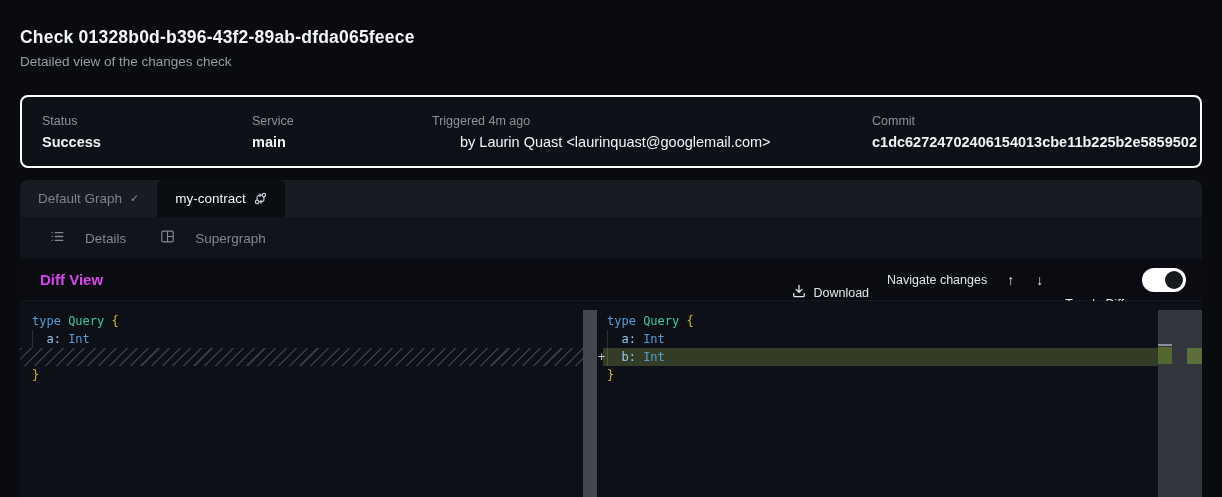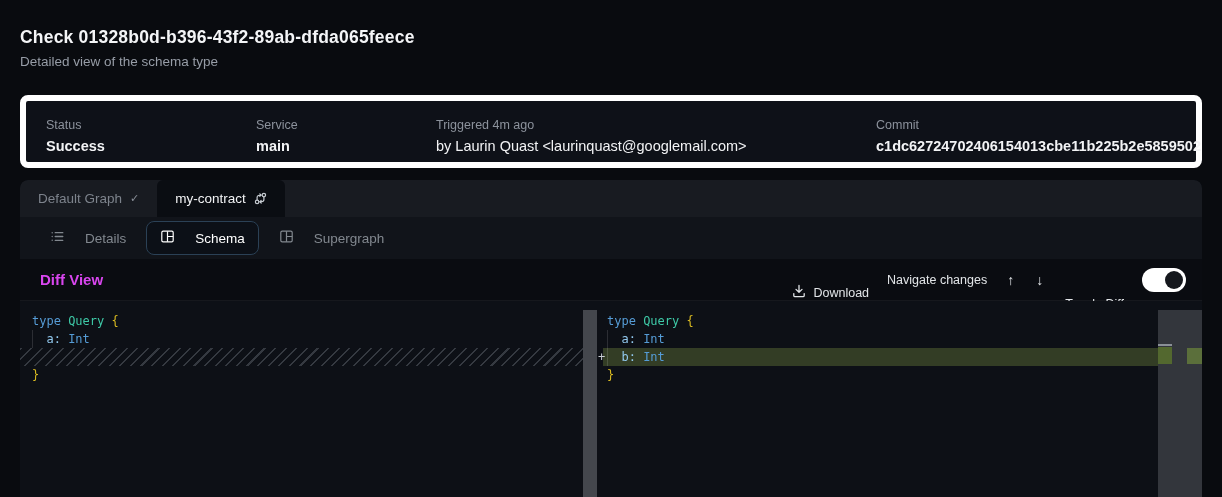--- a/index.html
+++ b/index.html
@@ -12,27 +12,27 @@
   }
   .page { width:1222px; height:497px; padding:0 20px; position:relative; }
 
   
   .page-title { padding-top:27px; font-size:17.5px; font-weight:700; letter-spacing:.2px; color:#f4f5f7; line-height:20px; }
   .page-subtitle { margin-top:7px; font-size:13.5px; color:#979da7; line-height:15px; }
 
   
   .status-card {
     margin-top:26px; height:73px;
-    background:#0e1118; border:6px solid #ffffff; border-radius:8px;
+    background:#0e1118; border:2px solid #ffffff; border-radius:8px;
     padding:17px 20px;
     display:grid; grid-template-columns:210px 180px 440px 1fr;
   }
   .field-label { font-size:12.5px; color:#8c929c; line-height:15px; }
   .field-value { margin-top:5px; font-size:14.5px; font-weight:700; color:#f2f3f5; line-height:17px; }
-  .field-value.regular { font-weight:500; }
+  .field-value.regular { font-weight:500;margin-left:28px; }
 
   
   .tabs-card {
     margin-top:12px; height:317px;
     border-radius:8px 8px 0 0;
     display:flex; flex-direction:column; overflow:hidden;
     background:#0d1016;
   }
   .tab-strip { height:37px; background:#181b21; display:flex; align-items:stretch; border-radius:8px 8px 0 0; flex:none; }
   .graph-tab { display:flex; align-items:center; gap:8px; padding:0 18px; font-size:13.5px; cursor:default; }
@@ -98,21 +98,21 @@
   .minimap-tick  { position:absolute; left:0; top:34px; width:14px; height:2px; background:#8a9097; }
   .minimap-added { position:absolute; left:0; top:37px; width:14px; height:17px; }
   .ruler-added   { position:absolute; left:29px; top:38px; width:15px; height:16px; }
 </style>
 </head>
 <body>
 
 <div class="page">
 
   <div class="page-title">Check 01328b0d-b396-43f2-89ab-dfda065feece</div>
-  <div class="page-subtitle">Detailed view of the schema type</div>
+  <div class="page-subtitle">Detailed view of the changes check</div>
 
   <div class="status-card">
     <div>
       <div class="field-label">Status</div>
       <div class="field-value">Success</div>
     </div>
     <div>
       <div class="field-label">Service</div>
       <div class="field-value">main</div>
     </div>
@@ -152,29 +152,20 @@
       <button class="subtab">
         <span>
           <svg width="15" height="15" viewBox="0 0 15 15" fill="none" stroke="currentColor" stroke-width="1.3" stroke-linecap="round">
             <circle cx="2.2" cy="3.7" r="0.7" fill="currentColor" stroke="none"></circle>
             <circle cx="2.2" cy="7.5" r="0.7" fill="currentColor" stroke="none"></circle>
             <circle cx="2.2" cy="11.3" r="0.7" fill="currentColor" stroke="none"></circle>
             <path d="M5.2 3.7h7.6M5.2 7.5h7.6M5.2 11.3h7.6"></path>
           </svg>
         </span>
         <span>Details</span>
-      </button>
-      <button class="subtab active">
-        <span>
-          <svg width="15" height="15" viewBox="0 0 15 15" fill="none" stroke="currentColor" stroke-width="1.2" stroke-linejoin="round">
-            <rect x="1.8" y="2.2" width="11.4" height="10.6" rx="1.4"></rect>
-            <path d="M7.5 2.2v10.6M7.5 7.5h5.7"></path>
-          </svg>
-        </span>
-        <span>Schema</span>
       </button>
       <button class="subtab">
         <span>
           <svg width="15" height="15" viewBox="0 0 15 15" fill="none" stroke="currentColor" stroke-width="1.2" stroke-linejoin="round">
             <rect x="1.8" y="2.2" width="11.4" height="10.6" rx="1.4"></rect>
             <path d="M7.5 2.2v10.6M7.5 7.5h5.7"></path>
           </svg>
         </span>
         <span>Supergraph</span>
       </button>

